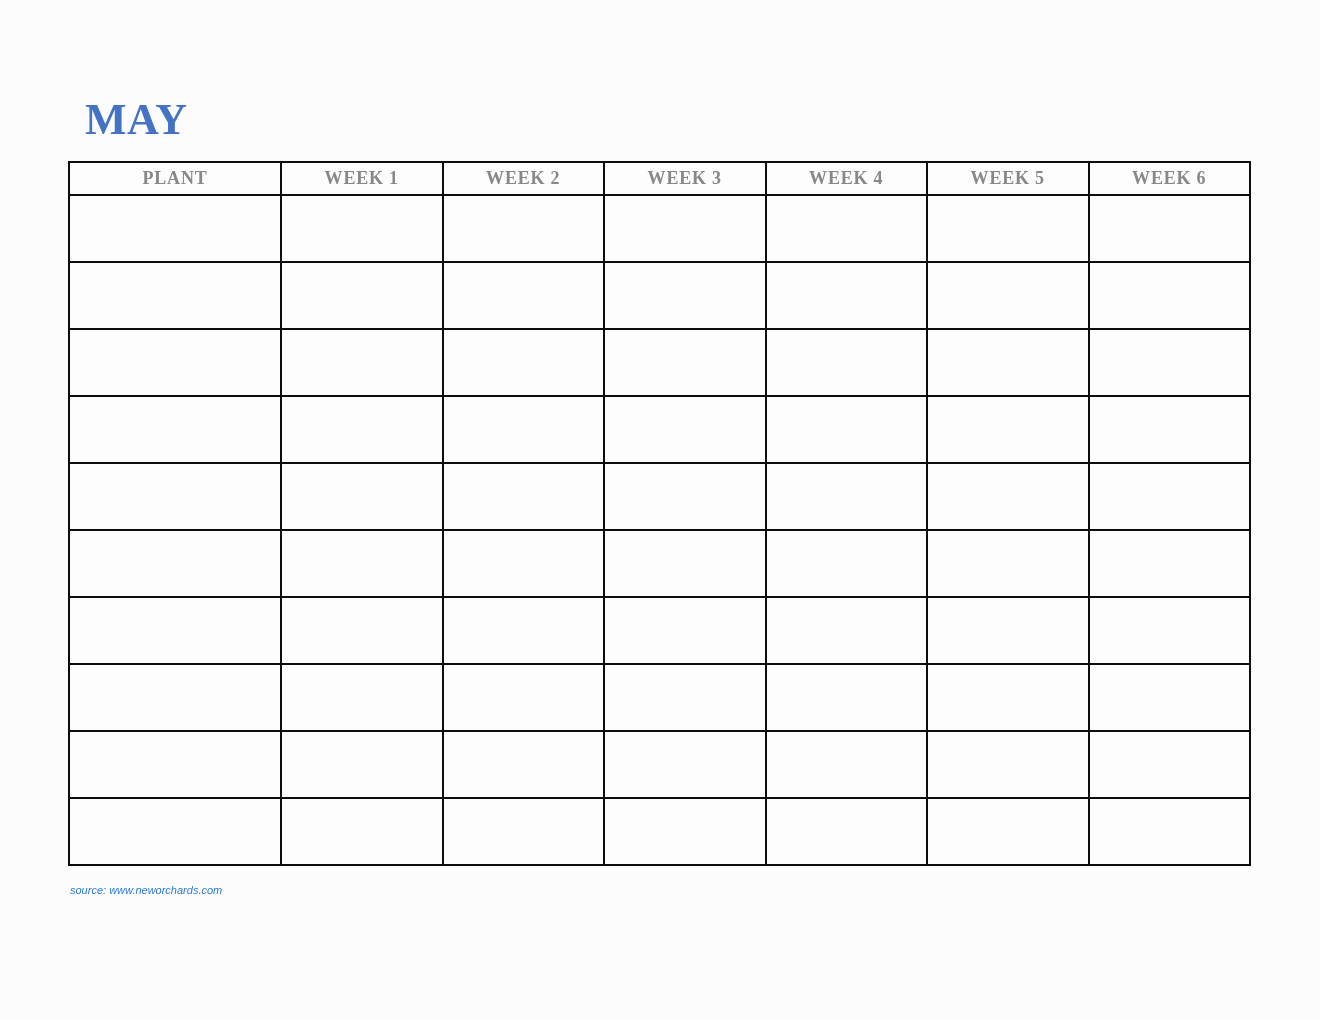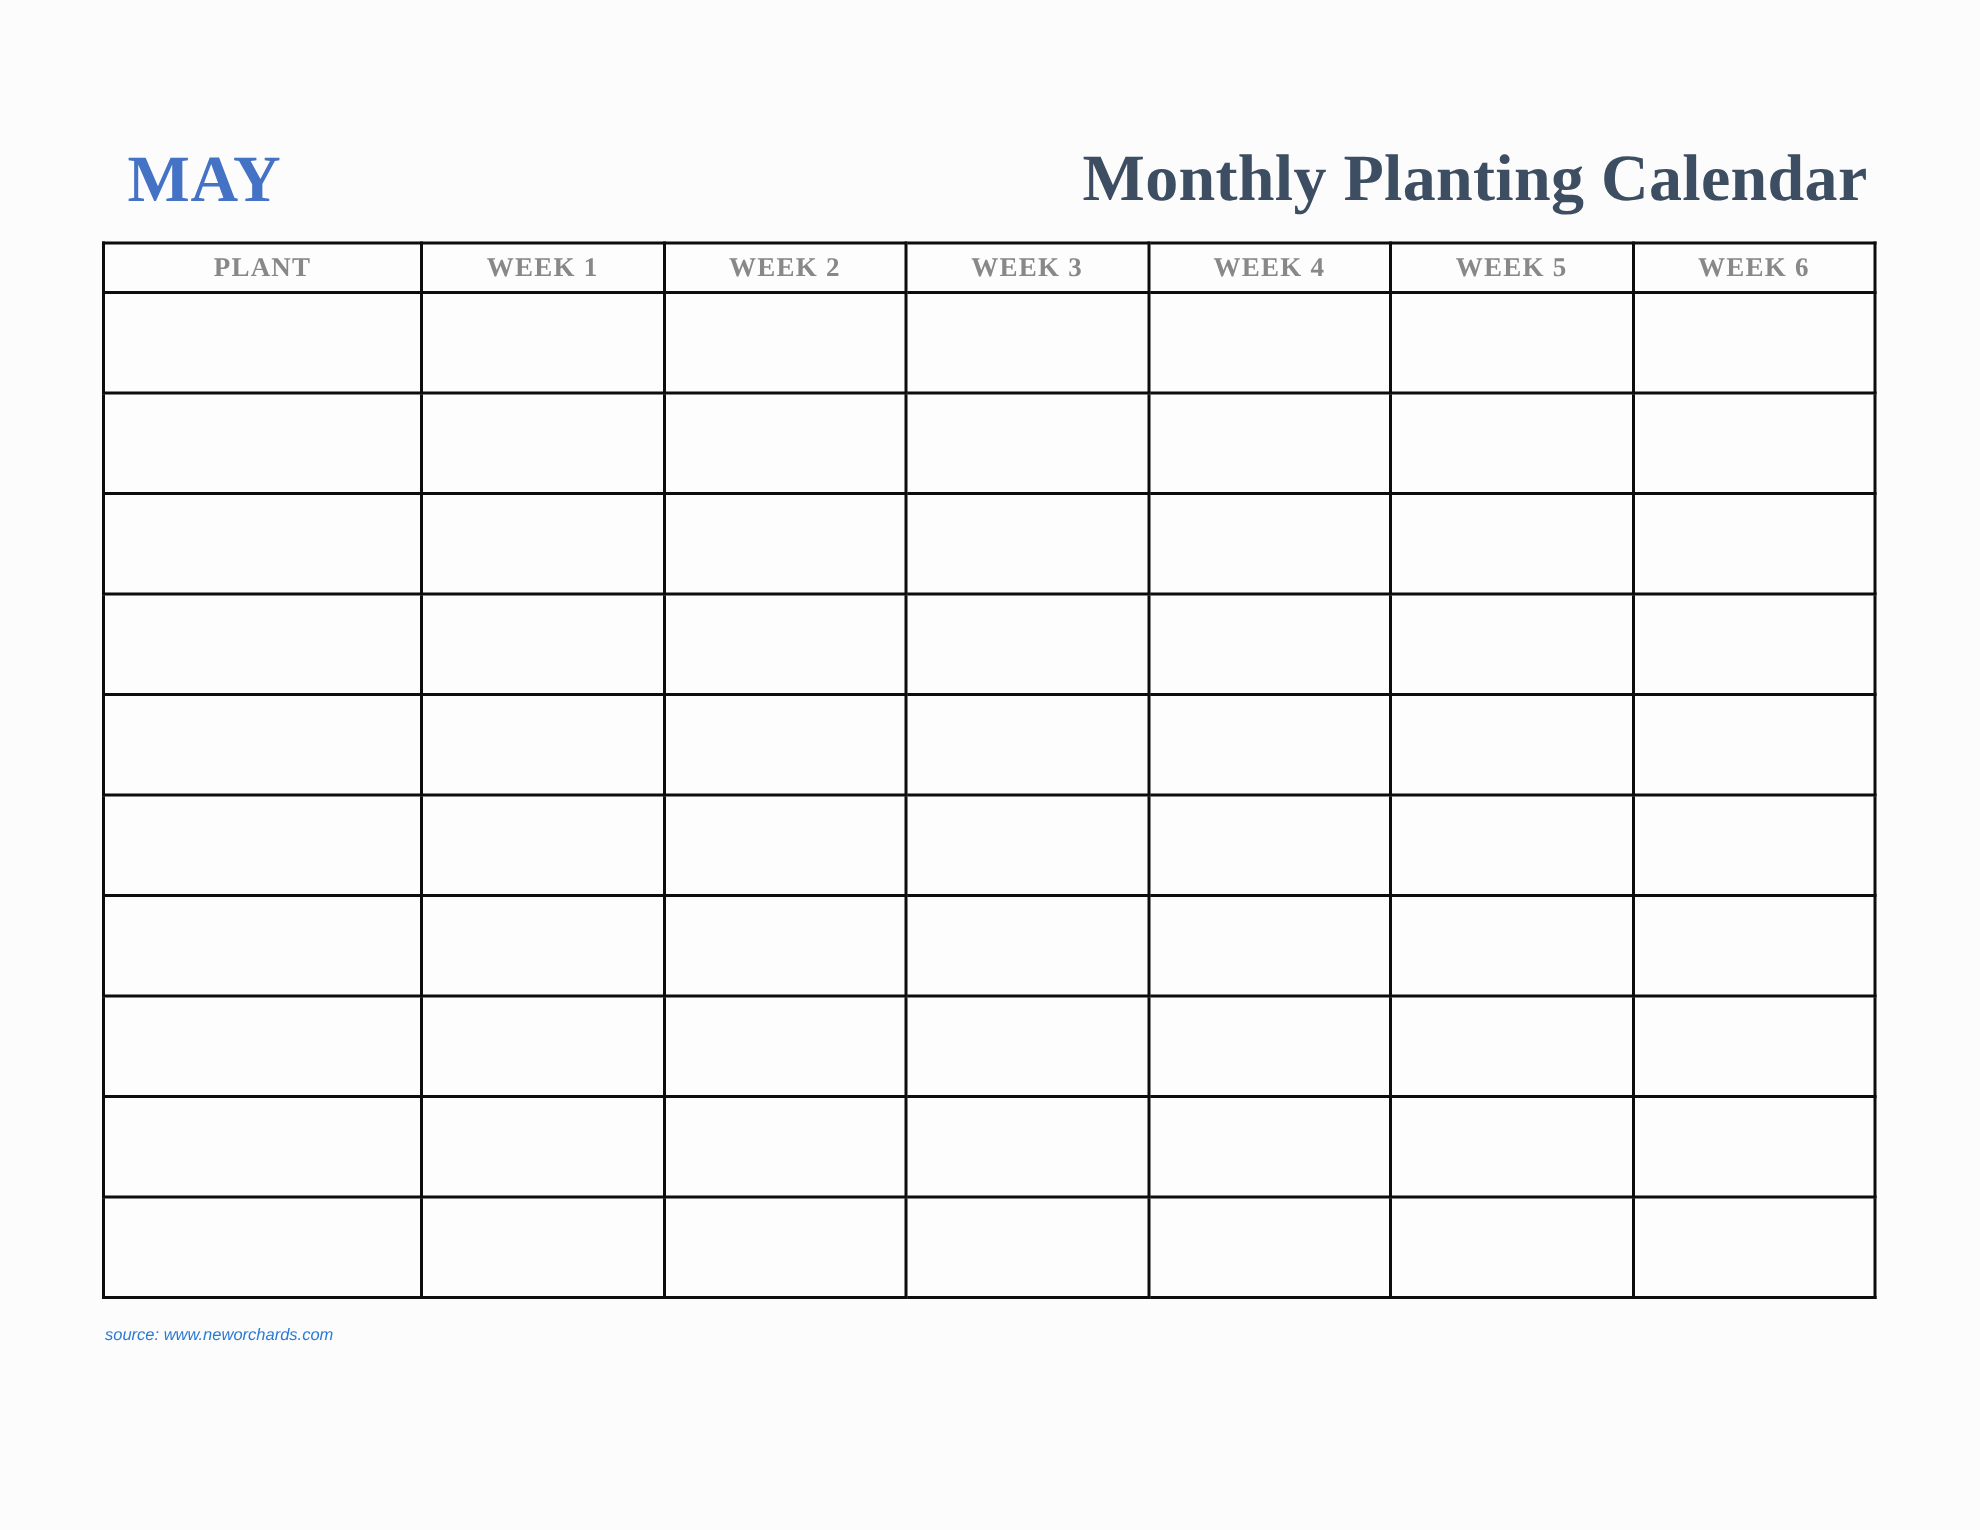--- a/index.html
+++ b/index.html
@@ -116,21 +116,20 @@
     white-space: nowrap;
   }
 </style>
 </head>
 <body>
 
 <div class="page">
 
   <div class="header">
     <h1 class="month-title">MAY</h1>
-    <h2 class="doc-title">Monthly Planting Calendar</h2>
   </div>
 
   <div class="calendar-wrap">
     <table class="calendar">
       <colgroup>
         <col class="col-plant">
         <col class="col-week">
         <col class="col-week">
         <col class="col-week">
         <col class="col-week">

